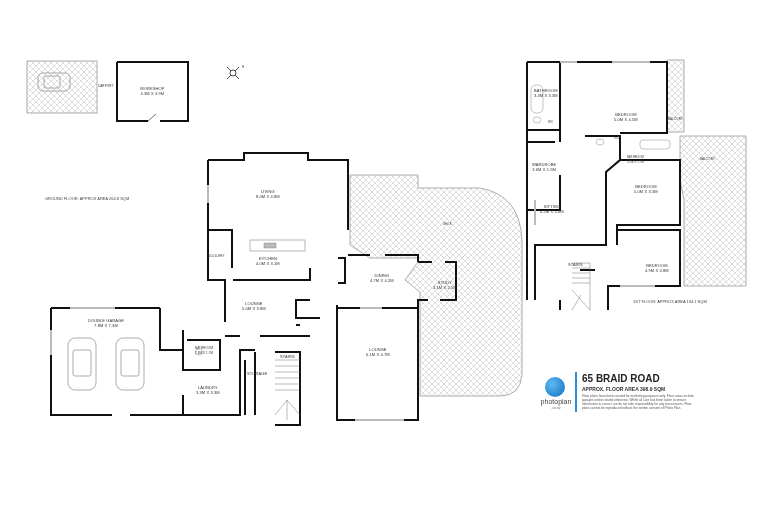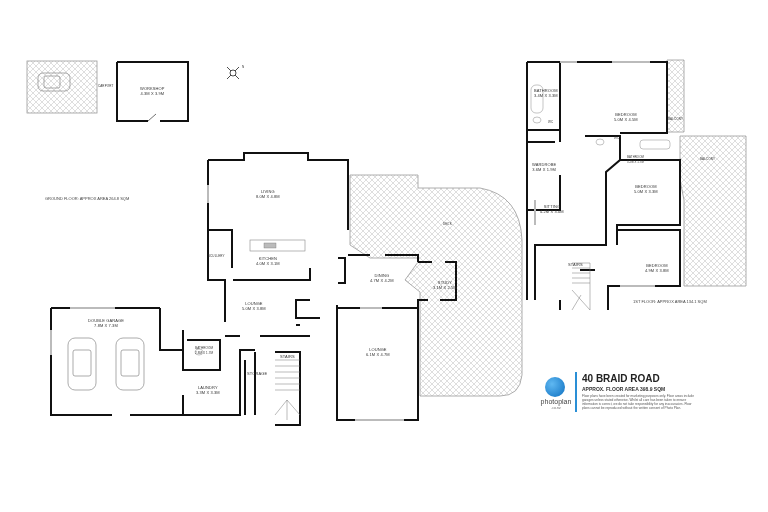--- a/index.html
+++ b/index.html
@@ -155,16 +155,16 @@
 
 <div class="lbl" style="left:242px;top:65px;font-size:3px;">N</div>
 
 <div class="logo">
   <div class="circle"></div>
   <div class="word">photoplan</div>
   <div class="tld">.co.nz</div>
 </div>
 <div class="titleblock">
   <div class="bar"></div>
-  <div class="addr">40 BRAID ROAD</div>
+  <div class="addr">65 BRAID ROAD</div>
   <div class="sub">APPROX. FLOOR AREA 398.9 SQM</div>
   <div class="disc">Floor plans have been created for marketing purposes only. Floor areas include garages unless stated otherwise. Whilst all care has been taken to ensure information is correct, we do not take responsibility for any inaccuracies. Floor plans cannot be reproduced without the written consent of Photo Plan.</div>
 </div>
 
 </body></html>

